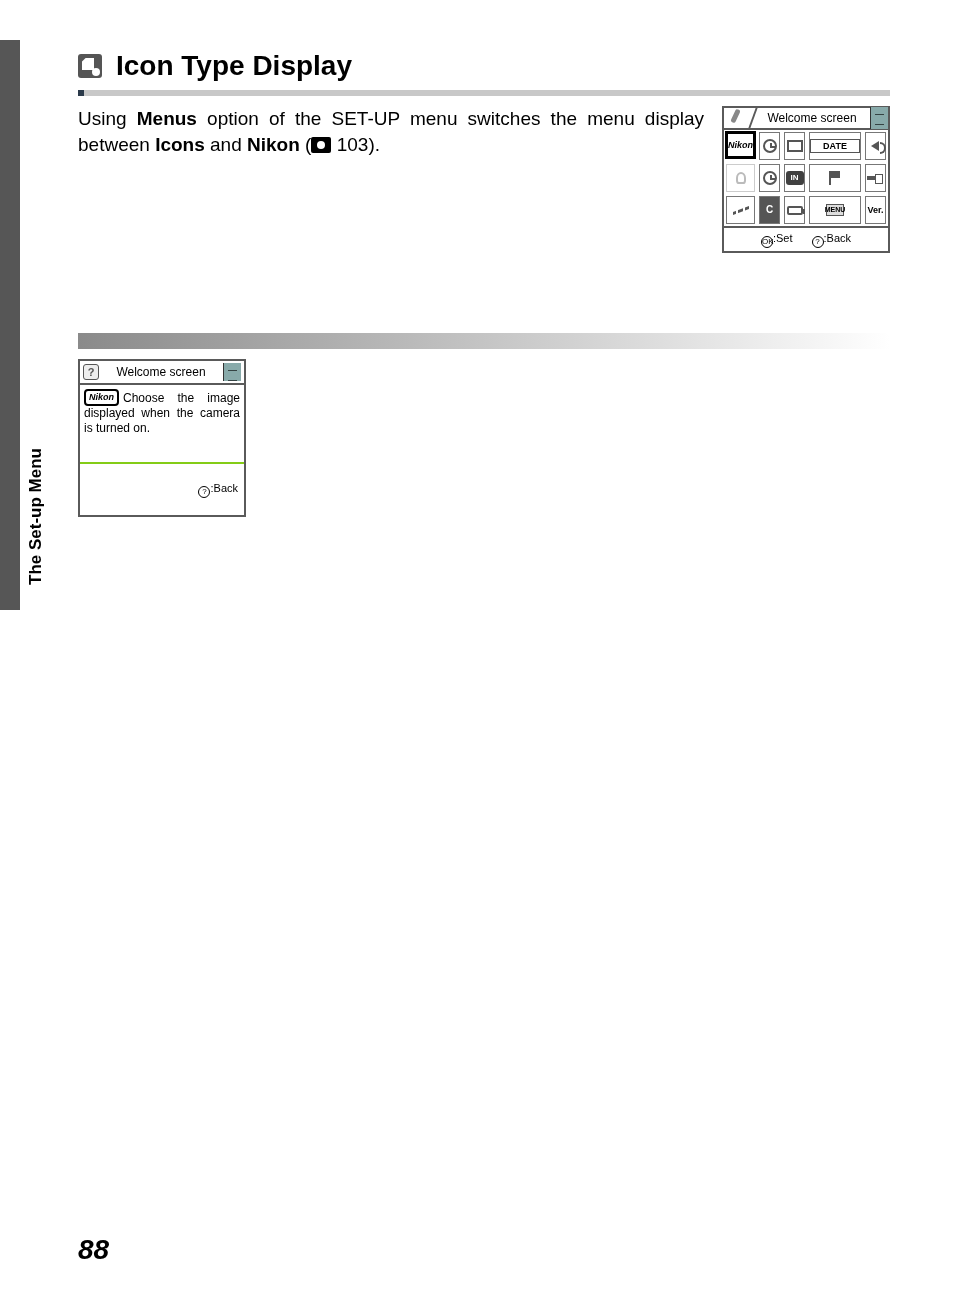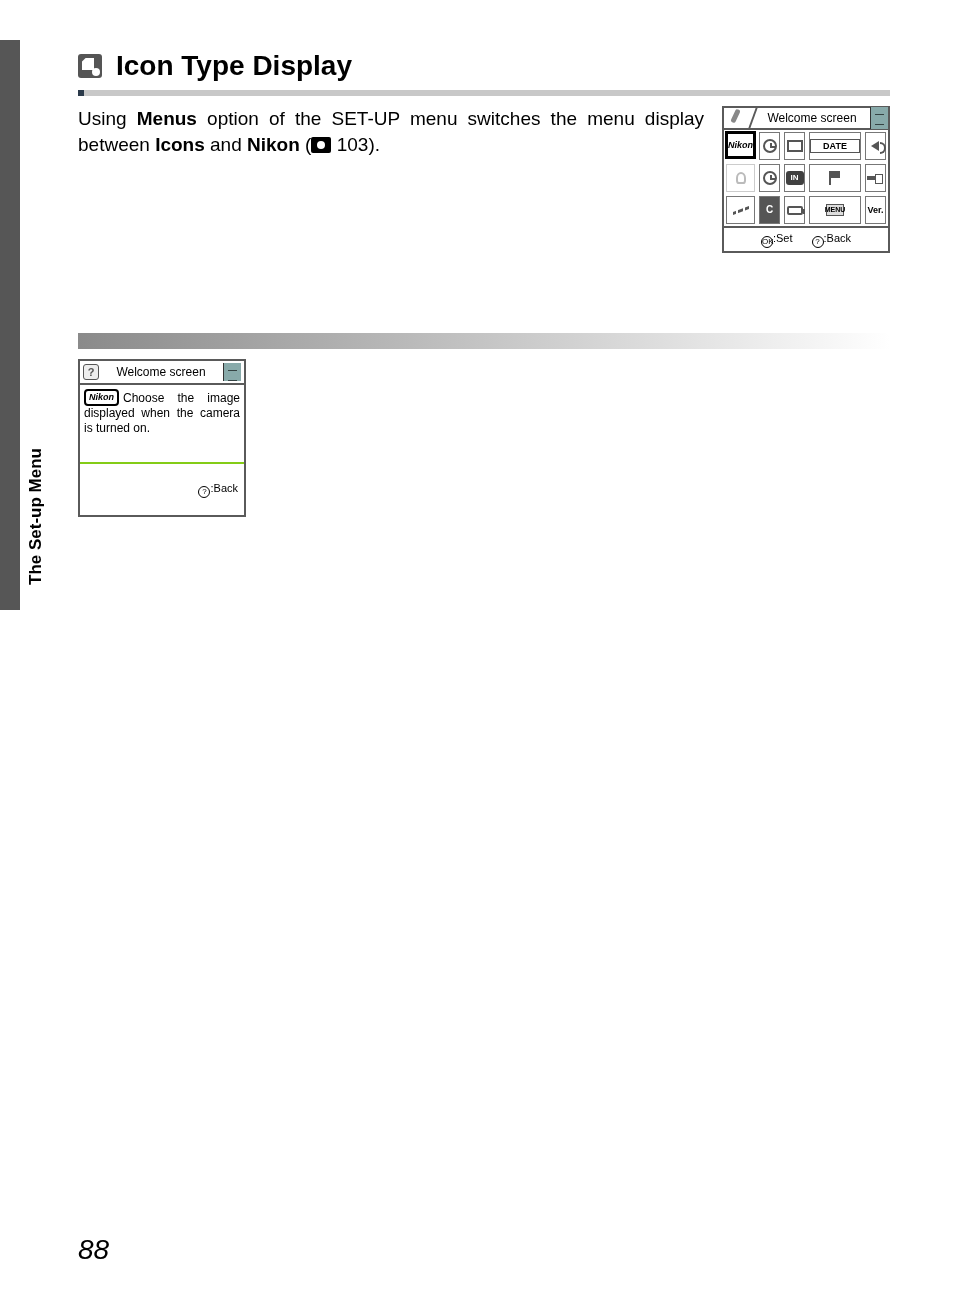--- a/index.html
+++ b/index.html
@@ -97,21 +97,21 @@
   .fig2-header{ display:flex; align-items:center; border-bottom:2px solid #5a5a5a; padding:2px 3px;}
   .q-icon{ width:16px;height:16px;border:1px solid #555;border-radius:3px;display:flex;align-items:center;justify-content:center;font-size:11px;font-weight:bold;color:#555;background:#eee;}
   .fig2-title{ flex:1; text-align:center; font-size:12px;}
   .fig2-body{ padding:4px 4px 26px 4px; min-height:64px; font-size:12px; line-height:1.25;}
   .nikon-box{ display:inline-block; border:2px solid #000; border-radius:4px; padding:1px 3px; font-size:9px; font-weight:bold; font-style:italic; margin-right:4px; vertical-align:2px;}
   .fig2-footer{ text-align:right; font-size:11px; padding:17px 6px; border-top:2px solid #84cc16;}
 
   .section2 { margin-top: 80px; }
 
   .page-number {
-    position:absolute; left:78px; bottom:48px; font-size:28px; font-style:italic; font-weight:normal;
+    position:absolute; left:78px; bottom:48px; font-size:28px; font-style:italic; font-weight:bold;
   }
 
   
   .g-clock{width:14px;height:14px;border:2px solid #555;border-radius:50%;position:relative;}
   .g-clock::before{content:"";position:absolute;left:5px;top:2px;width:2px;height:5px;background:#555;}
   .g-clock::after{content:"";position:absolute;left:5px;top:5px;width:5px;height:2px;background:#555;}
   .g-screen{width:16px;height:12px;border:2px solid #555;}
   .g-speaker{width:0;height:0;border-top:5px solid transparent;border-bottom:5px solid transparent;border-right:8px solid #555;position:relative;}
   .g-speaker::after{content:"";position:absolute;left:9px;top:-4px;width:4px;height:8px;border:2px solid #555;border-left:none;border-radius:0 8px 8px 0;}
   .g-bulb{width:10px;height:12px;border:2px solid #bbb;border-radius:50% 50% 30% 30%;}

